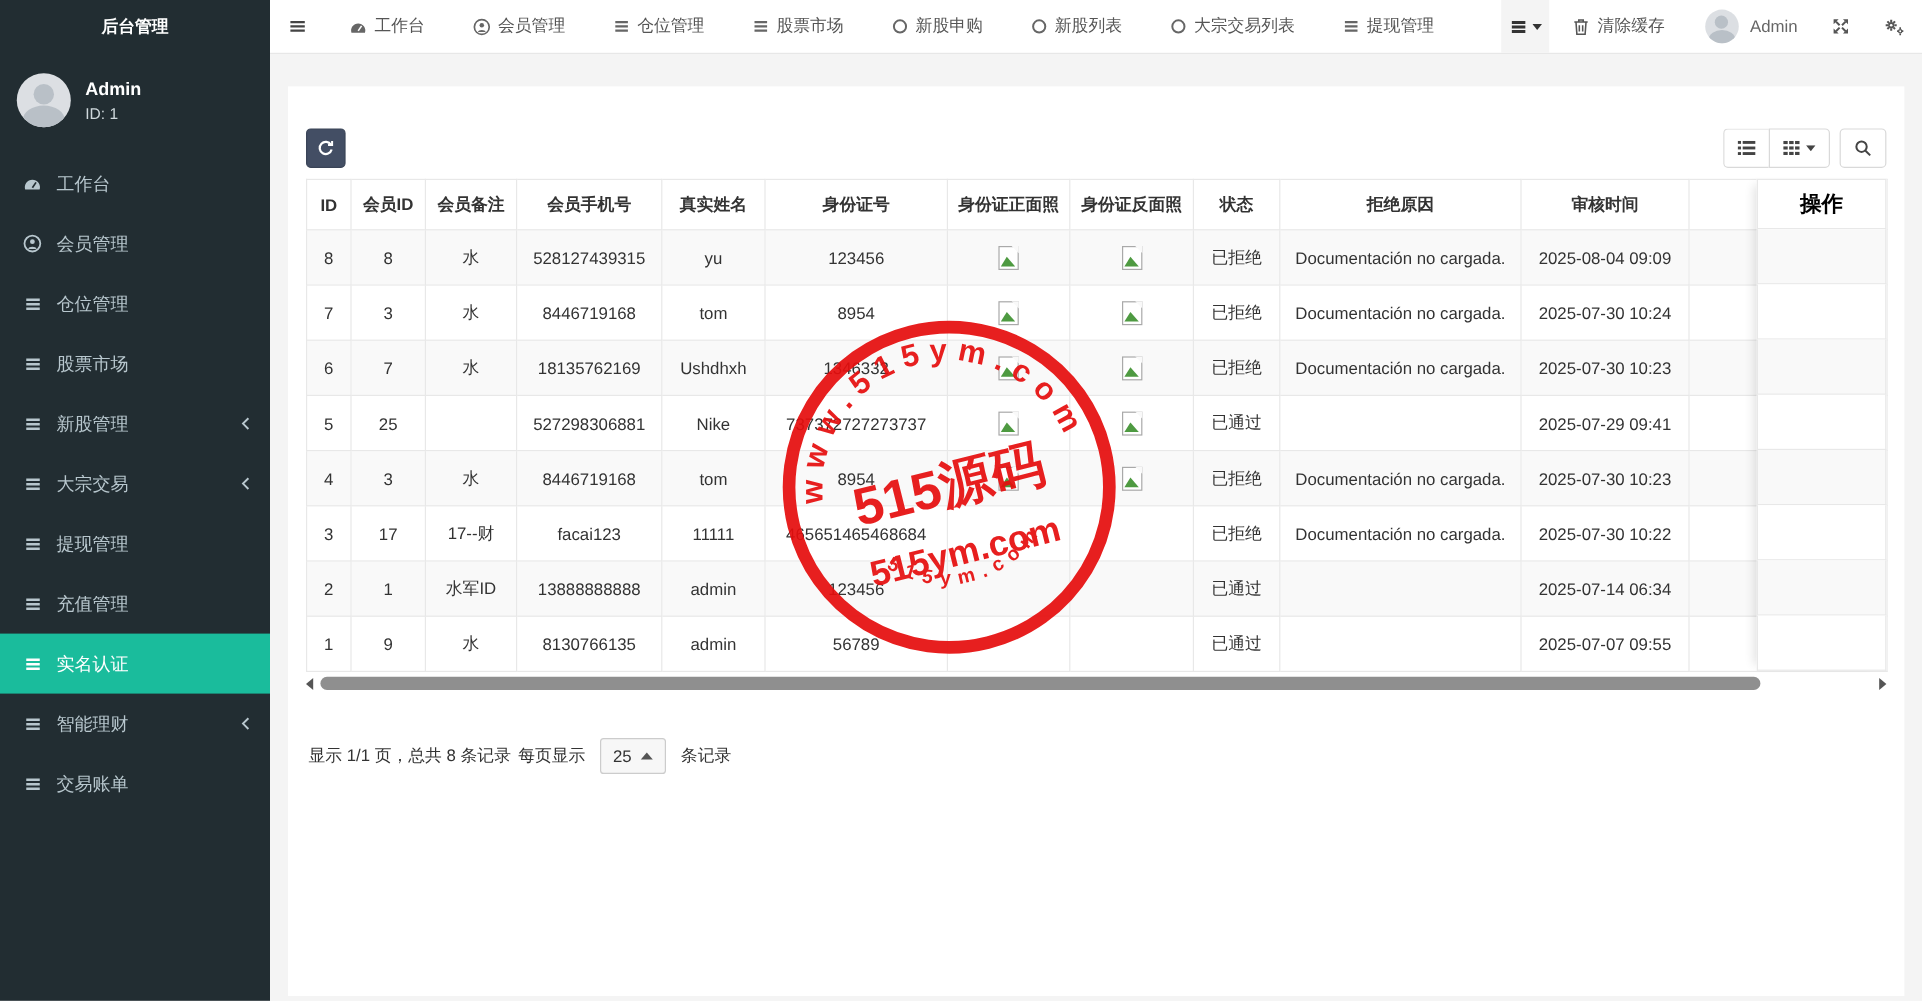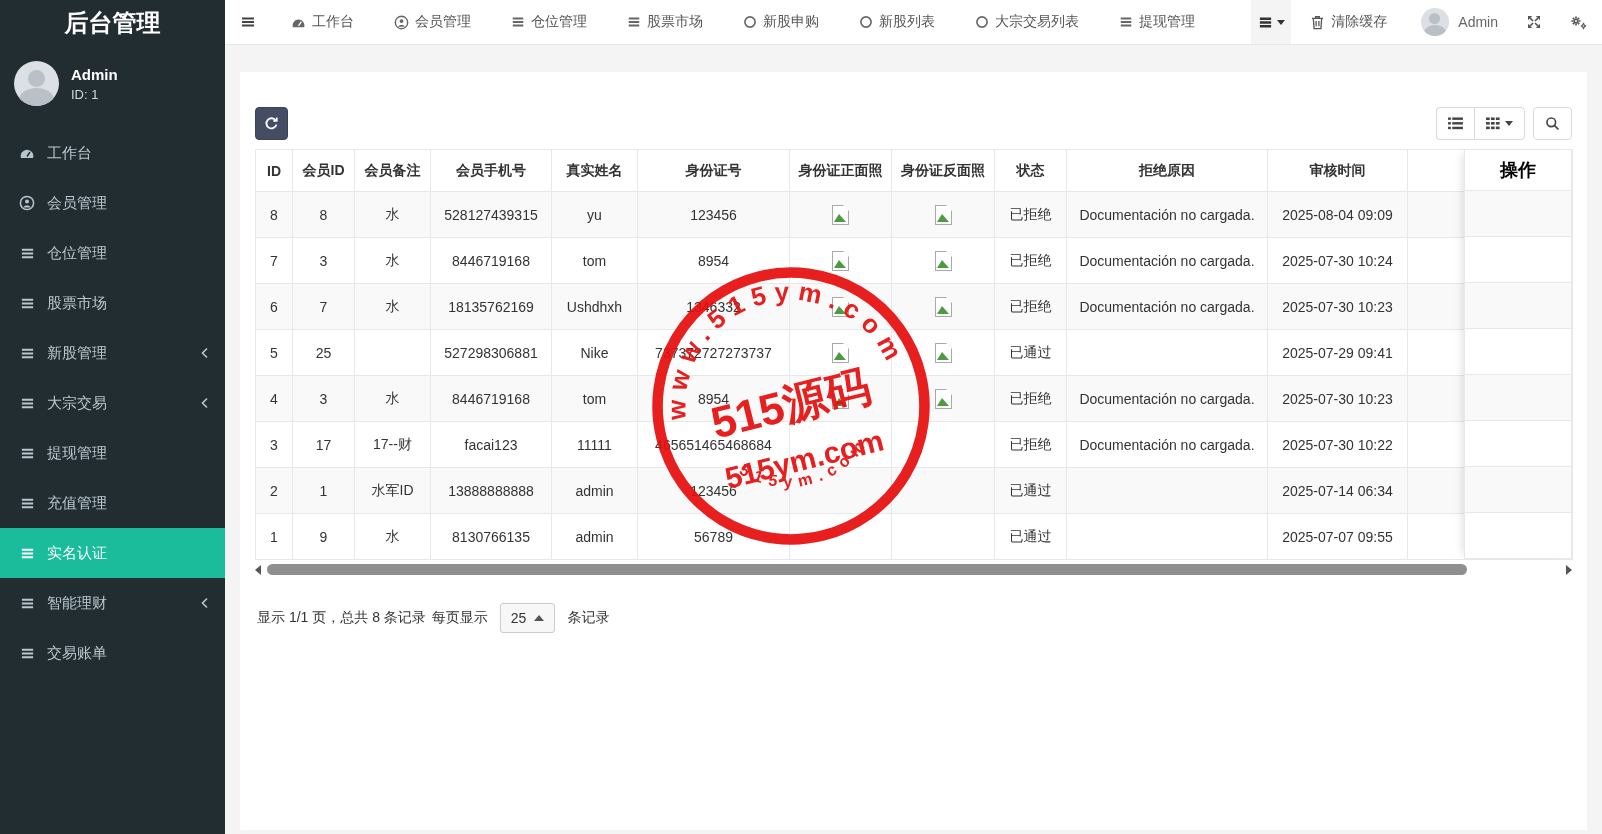--- a/index.html
+++ b/index.html
@@ -1,21 +1,21 @@
 <!DOCTYPE html>
 <html><head>
 <meta charset="utf-8">
 <style>
   * { margin:0; padding:0; box-sizing:border-box; }
   html,body { width:1602px; height:834px; overflow:hidden; font-family:"Liberation Sans","DejaVu Sans",sans-serif; background:#f4f4f4; }
   svg { display:block; }
 
   
   .sidebar { position:absolute; left:0; top:0; width:225px; height:834px; background:#222d32; z-index:30; }
-  .brand { height:45px; display:flex; align-items:center; justify-content:center; color:#fff; font-size:24px; font-weight:bold;font-family:Liberation Serif, serif; }
+  .brand { height:45px; display:flex; align-items:center; justify-content:center; color:#fff; font-size:14px; font-weight:bold;font-family:Liberation Serif, serif; }
   .user-panel { display:flex; align-items:center; gap:12px; padding:16px 14px 18px 14px; }
   .avatar { width:45px; height:45px; border-radius:50%; background:#dcdfe3; position:relative; overflow:hidden; flex:0 0 45px; }
   .avatar::before { content:''; position:absolute; left:14px; top:9px; width:17px; height:17px; border-radius:50%; background:#b9c0c7; }
   .avatar::after { content:''; position:absolute; left:5px; top:27px; width:35px; height:24px; border-radius:50% 50% 0 0; background:#b9c0c7; }
   .user-meta .uname { color:#fff; font-weight:bold; font-size:15px; }
   .user-meta .uid { color:#cfd8dc; font-size:13px; margin-top:4px; }
   .menu { list-style:none; margin-top:4px; }
   .menu-item { height:50px; display:flex; align-items:center; gap:11px; padding:0 16px 0 18px; color:#b8c7ce; font-size:15px; cursor:pointer; position:relative; }
   .menu-item .mi-icon { width:18px; display:flex; justify-content:center; color:#b8c7ce; }
   .menu-item.active { background:#1abc9c; color:#fff; }
@@ -69,21 +69,21 @@
   .sticky-col .sc-cell.stripe { background:#f9f9f9; }
 
   
   .hscroll { position:relative; height:14px; margin-top:3px; width:1317px; }
   .hs-thumb { position:absolute; left:12px; top:1px; width:1200px; height:11px; border-radius:6px; background:#8f8f8f; cursor:pointer; }
   .hs-arrow { position:absolute; top:2px; width:0; height:0; border-top:5px solid transparent; border-bottom:5px solid transparent; cursor:pointer; }
   .hs-left { left:0; border-right:6px solid #555; }
   .hs-right { right:0; border-left:6px solid #555; }
 
   
-  .pager { display:flex; align-items:center; margin-top:26px; font-size:14px; color:#333; gap:6px; padding-left:2px; }
+  .pager { display:flex; align-items:center; margin-top:38px; font-size:14px; color:#333; gap:6px; padding-left:2px; }
   .per-page-btn { display:inline-flex; align-items:center; gap:8px; background:#f7f7f7; border:1px solid #ccc; border-radius:3px; height:30px; padding:0 10px; margin:0 6px; cursor:pointer; color:#333; }
   .caret-up { width:0; height:0; border-left:5px solid transparent; border-right:5px solid transparent; border-bottom:6px solid #555; }
 
   
   .watermark { position:absolute; left:647px; top:262px; width:288px; height:288px; z-index:15; pointer-events:none; opacity:0.92; }
 </style>
 </head>
 <body>
 
 <div class="sidebar">

